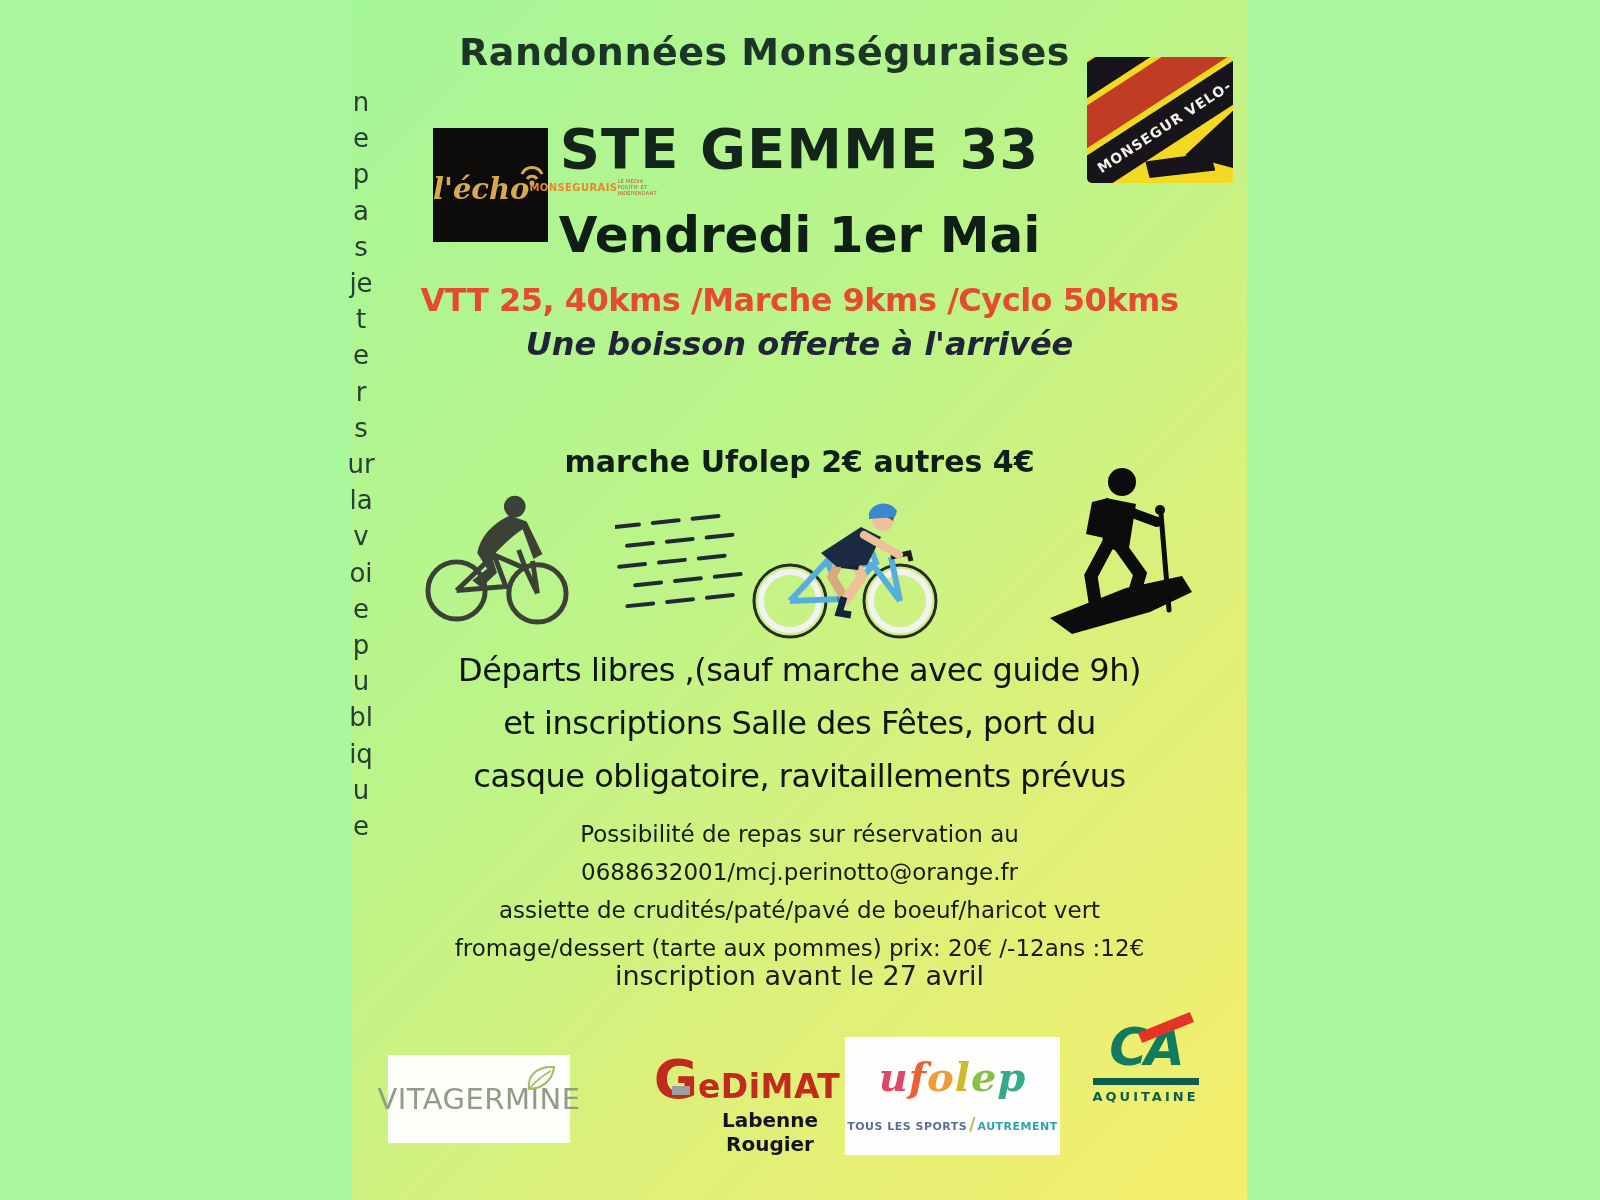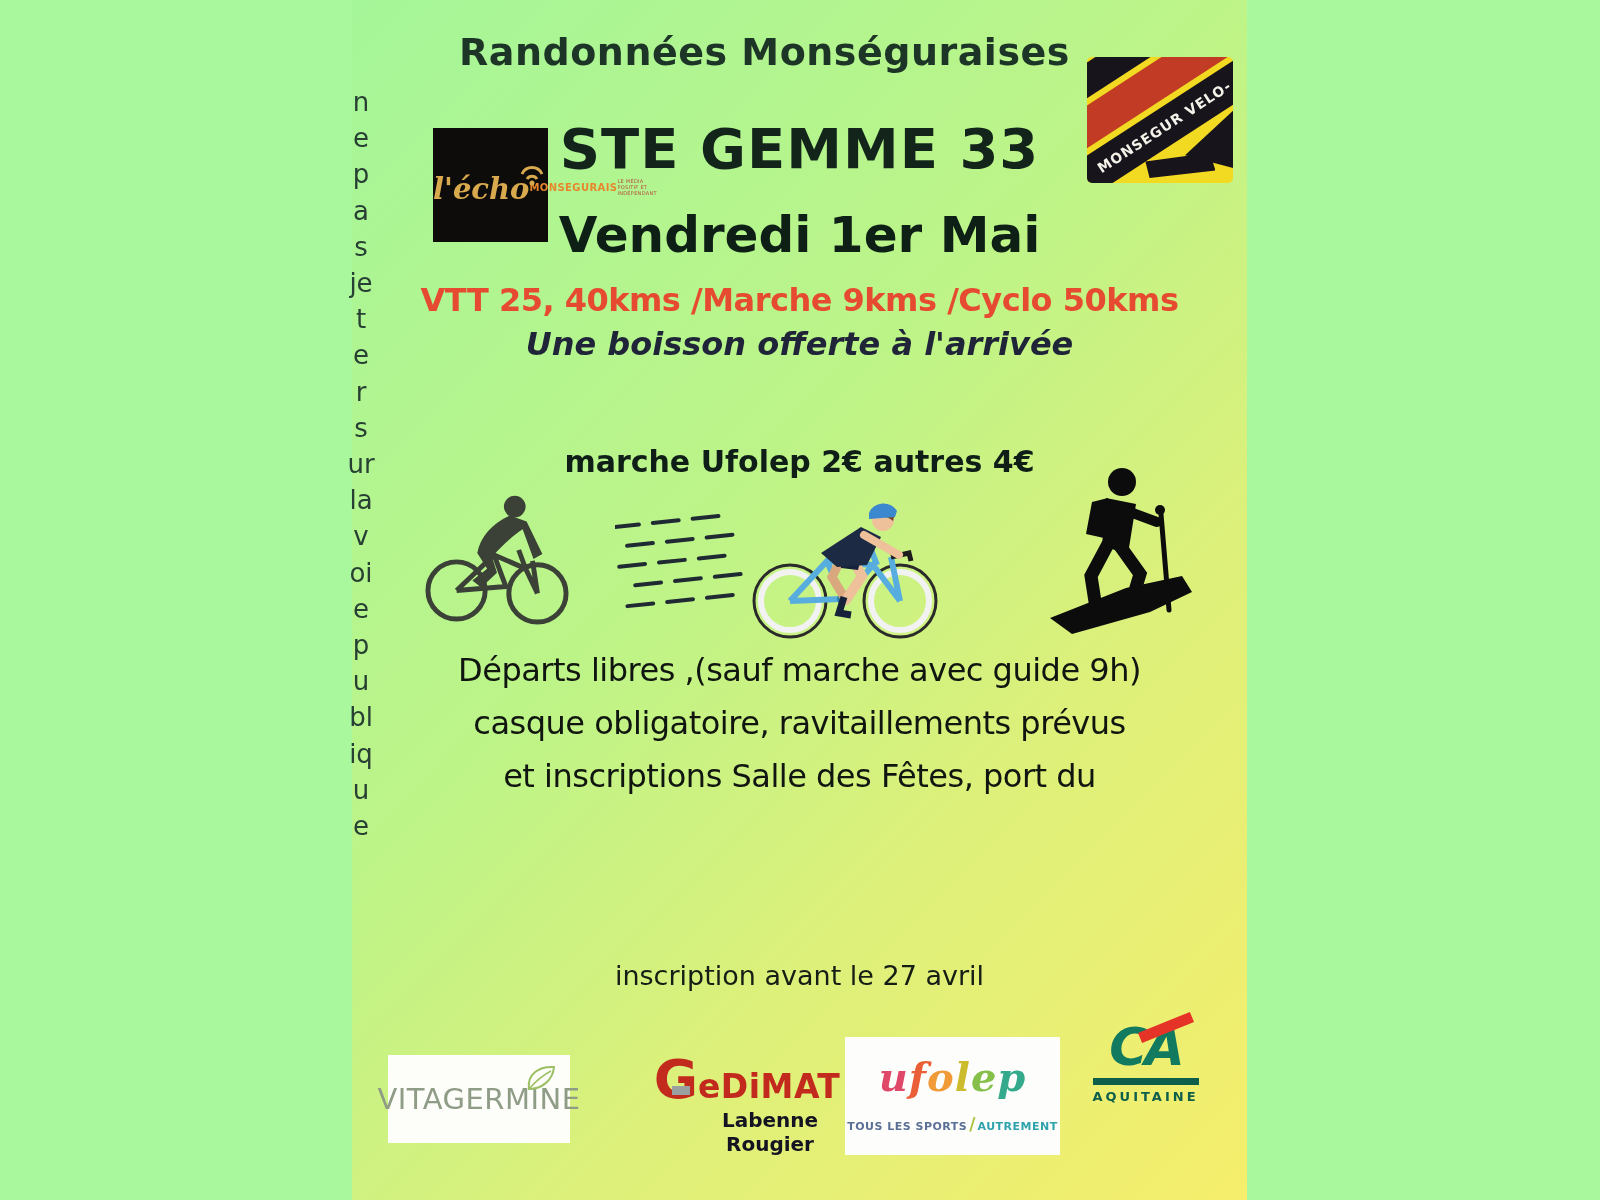--- a/index.html
+++ b/index.html
@@ -190,24 +190,30 @@
       <path d="M90 86 L110 114 L101 144" stroke-width="13"></path>
       <path d="M78 84 L61 116 L66 148" stroke-width="13"></path>
       <path d="M100 52 L127 62" stroke-width="10"></path>
       <path d="M131 54 L139 150" stroke-width="5"></path>
     </g>
     <circle cx="130" cy="50" r="5" fill="#0c0c0c"></circle>
   </svg>
 
   <div class="txt details">
     <div>Départs libres ,(sauf marche avec guide 9h)</div>
+    <div>et inscriptions Salle des Fêtes, port du</div>
     <div>casque obligatoire, ravitaillements prévus</div>
-    <div>et inscriptions Salle des Fêtes, port du</div>
-  </div>
-
+  </div>
+
+  <div class="txt meal">
+    <div>Possibilité de repas sur réservation au</div>
+    <div>0688632001/mcj.perinotto@orange.fr</div>
+    <div>assiette de crudités/paté/pavé de boeuf/haricot vert</div>
+    <div>fromage/dessert (tarte aux pommes) prix: 20€ /-12ans :12€</div>
+  </div>
 
   <div class="txt deadline">inscription avant le 27 avril</div>
 
   <div class="vita">
     <div class="vita-text">
       <span>VITAGERMINE</span>
       <svg class="vita-leaf" width="32" height="28" viewBox="0 0 32 28">
         <path d="M4 25 C2 10 14 2 29 3 C28 16 17 25 4 25 Z" fill="none" stroke="#9bbf62" stroke-width="2"></path>
         <path d="M4 25 C11 17 18 11 26 7" fill="none" stroke="#9bbf62" stroke-width="1.5"></path>
       </svg>

